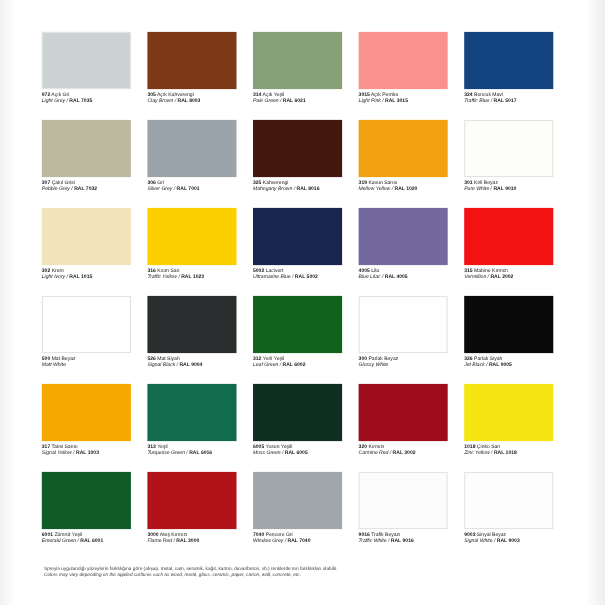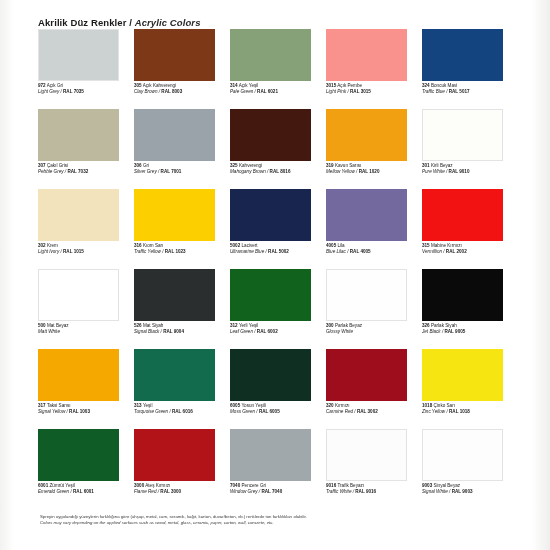--- a/index.html
+++ b/index.html
@@ -113,23 +113,20 @@
   #footer .en {
     font-style: italic;
   }
 </style>
 </head>
 <body>
 
 <div id="sheet">
   <div id="paper"></div>
 
-  <div id="title">
-    <span>Akrilik Düz Renkler</span><span> / </span><span class="en">Acrylic Colors</span>
-  </div>
 
   <div id="grid">
       <div class="cell">
         <div class="swatch outlined" style="background: rgb(204, 210, 210);"></div>
         <div class="labels">
           <div class="lbl-tr"><span class="code">972</span> <span>Açık Gri</span></div>
           <div class="lbl-en"><span>Light Grey</span> / <span class="ral">RAL 7035</span></div>
         </div>
       </div>
       <div class="cell">

